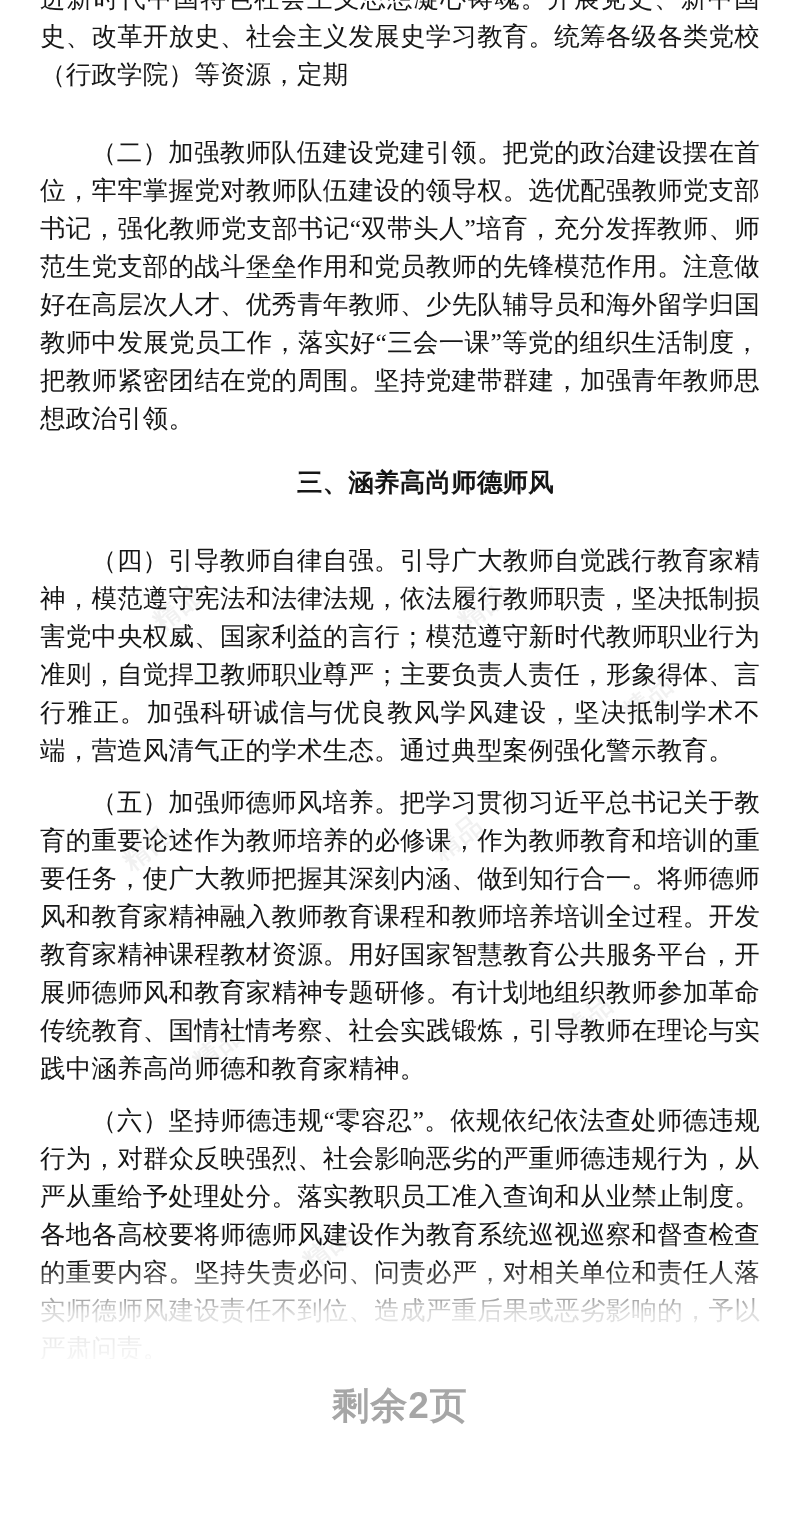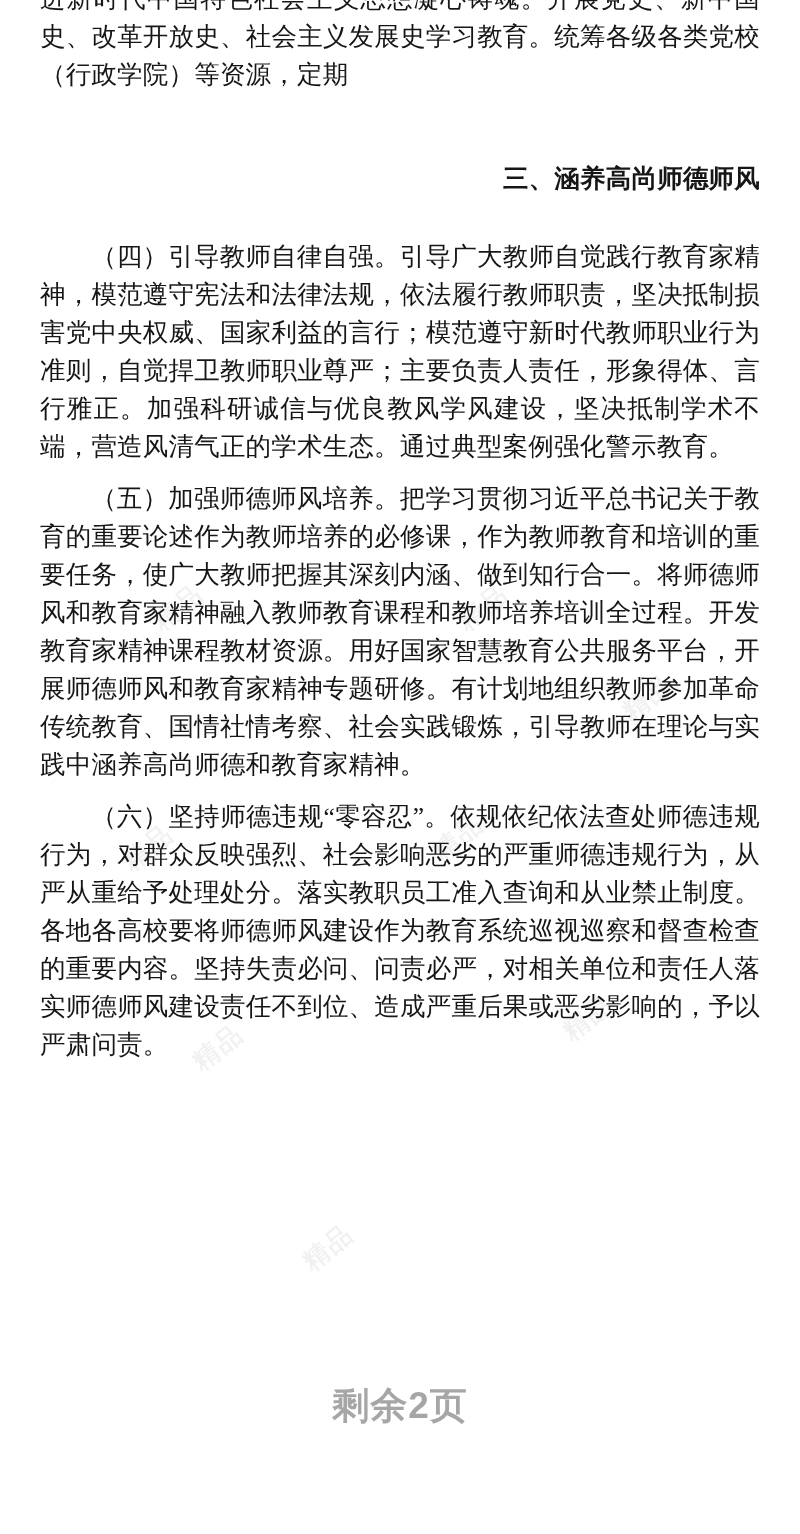--- a/index.html
+++ b/index.html
@@ -65,21 +65,21 @@
   }
   p.body-par {
     text-indent: 2em;
   }
   p.no-indent {
     text-indent: 0;
   }
   h2.sec-head {
     font-weight: 700;
     text-indent: 2em;
-    text-align: right;
+    text-align: center;
     font-size: 25.5px;
   }
   .gap-sm { height: 14px; }
   .gap-md { height: 26px; }
 
   
   .clipped-top {
     overflow: hidden;
   }
 
@@ -142,20 +142,21 @@
   <div class="doc">
     <div class="text-col">
 
       <p class="body-par no-indent clipped-top">进新时代中国特色社会主义思想凝心铸魂。开展党史、新中国史、改革开放史、社会主义发展史学习教育。统筹各级各类党校（行政学院）等资源，定期</p>
 
       <div class="gap-md"></div>
 
 
       <div class="gap-sm"></div>
 
+      <p class="body-par">（二）加强教师队伍建设党建引领。把党的政治建设摆在首位，牢牢掌握党对教师队伍建设的领导权。选优配强教师党支部书记，强化教师党支部书记“双带头人”培育，充分发挥教师、师范生党支部的战斗堡垒作用和党员教师的先锋模范作用。注意做好在高层次人才、优秀青年教师、少先队辅导员和海外留学归国教师中发展党员工作，落实好“三会一课”等党的组织生活制度，把教师紧密团结在党的周围。坚持党建带群建，加强青年教师思想政治引领。</p>
 
       <div class="gap-md"></div>
 
       <h2 class="sec-head">三、涵养高尚师德师风</h2>
 
       <div class="gap-md"></div>
 
 
       <div class="gap-sm"></div>
 

